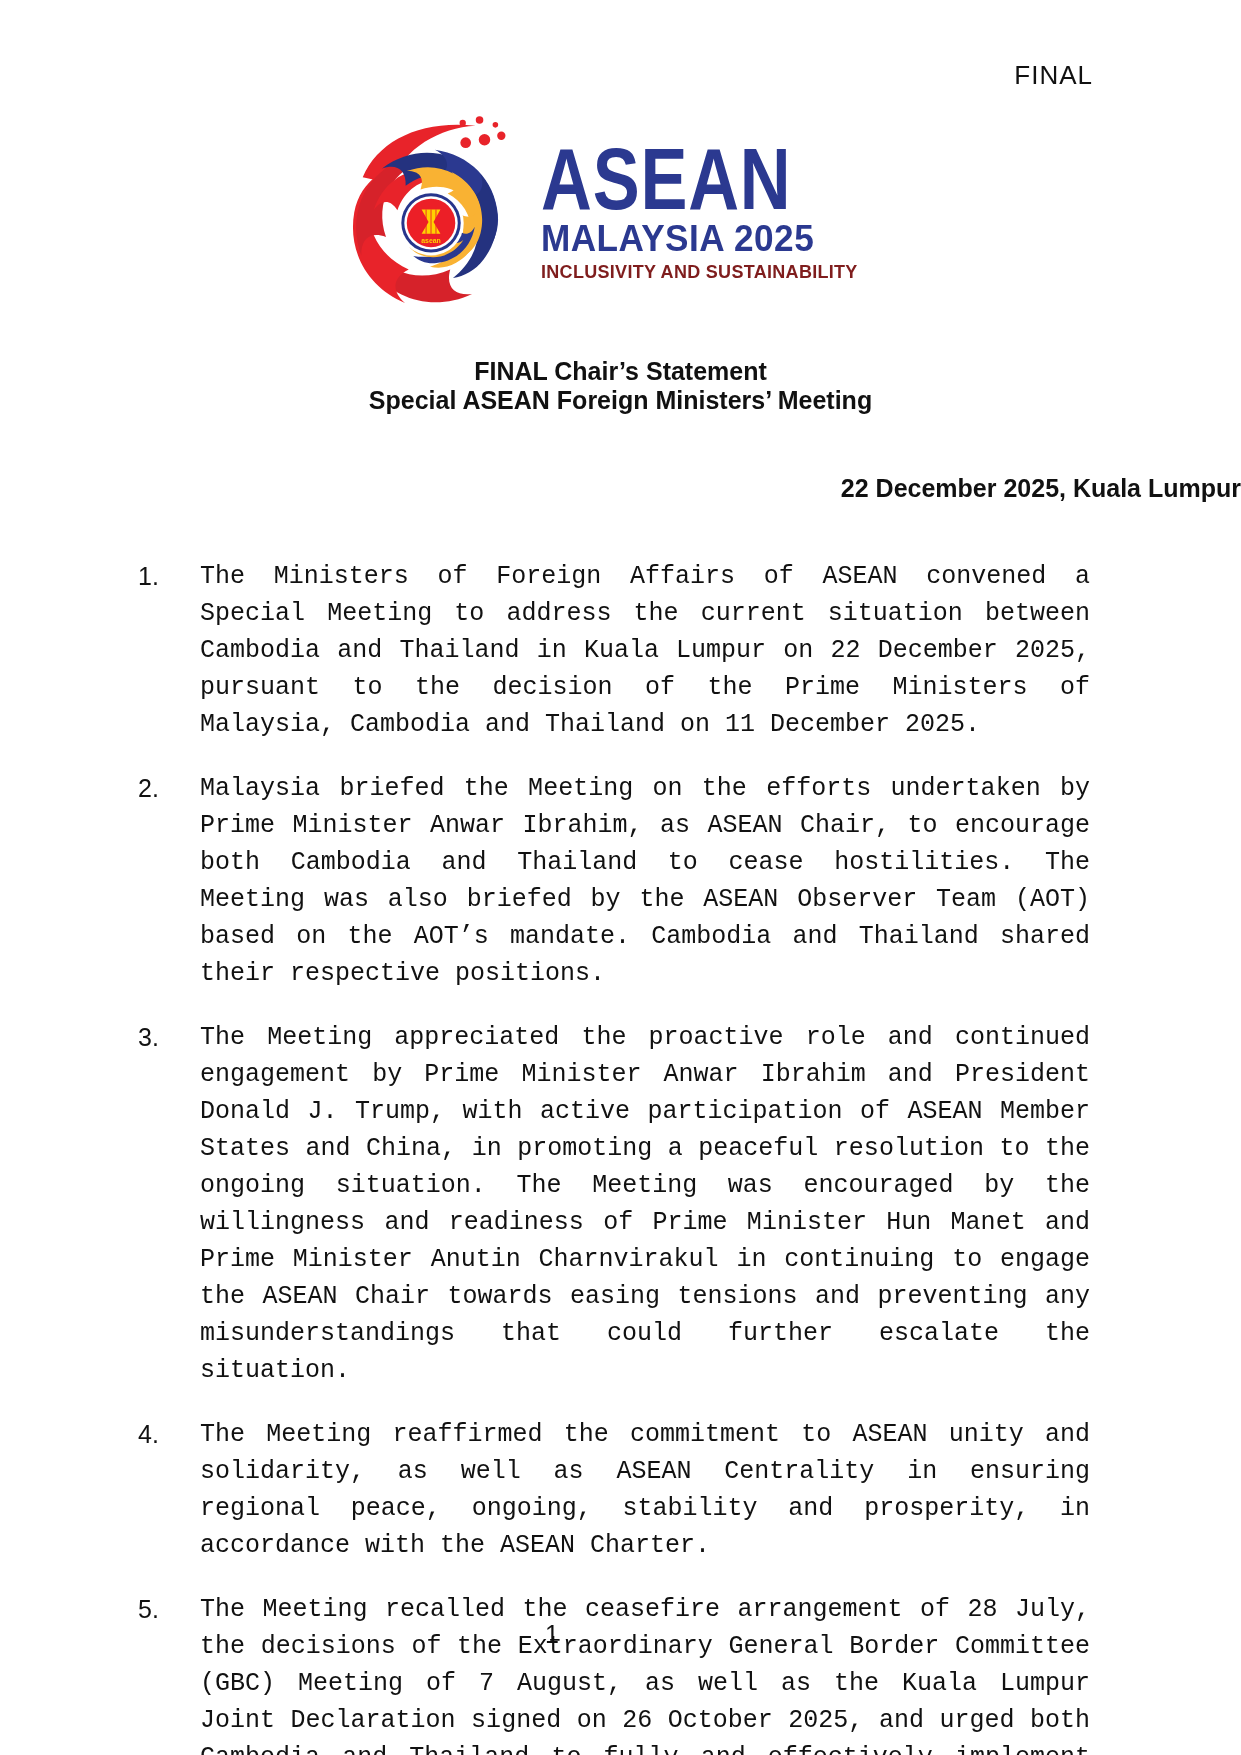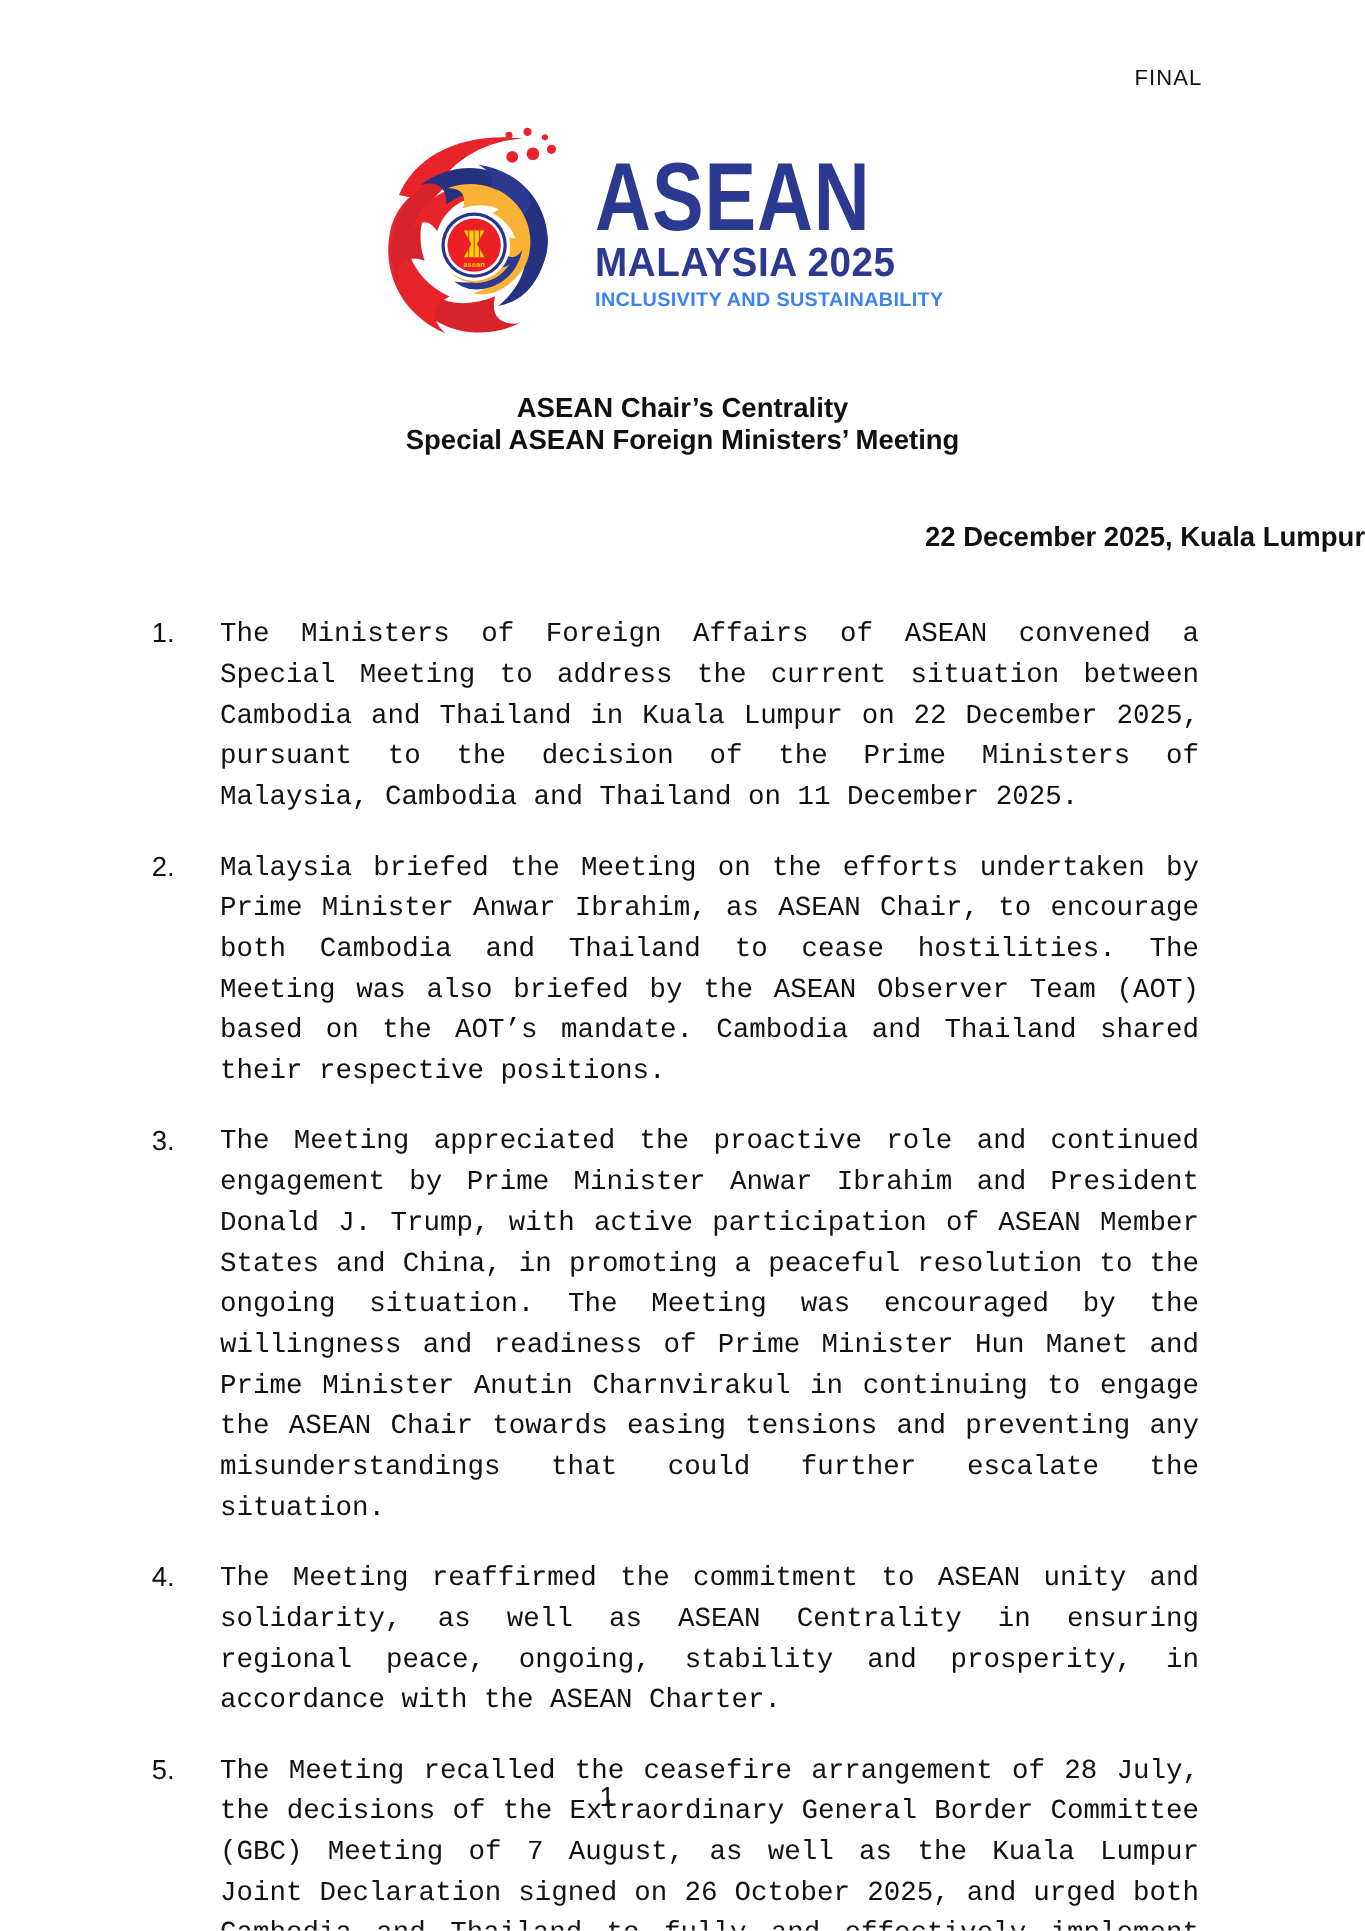--- a/index.html
+++ b/index.html
@@ -3,37 +3,37 @@
 <meta charset="utf-8">
 <style>
   html,body { margin:0; padding:0; }
   body {
     width:1241px; height:1755px; background:#ffffff; position:relative;
     font-family:"Liberation Sans", sans-serif; color:#111111;
     overflow:hidden;
   }
   .final-label {
     position:absolute; top:60px; right:148px;
-    font-size:20px; font-weight:400; letter-spacing:1px;margin-left:16px;
+    font-size:26px; font-weight:400; letter-spacing:1px;margin-left:16px;
   }
   .logo {
     position:absolute; left:333px; top:112px;
     display:flex; align-items:center; gap:6px;
   }
   .logo-text { display:flex; flex-direction:column; }
   .logo-wordmark {
     font-size:88px; font-weight:bold; color:#2B3990; line-height:0.92;
     transform:scaleX(0.80); transform-origin:left center; letter-spacing:1px;
   }
   .logo-subtitle {
     font-size:37px; font-weight:bold; color:#2B3990; line-height:1.05;
     transform:scaleX(0.95); transform-origin:left center; margin-top:0px; letter-spacing:0.5px;
   }
   .logo-tagline {
-    font-size:18px; font-weight:bold; color:#3b82f6; margin-top:4px; letter-spacing:0.3px;
+    font-size:18px; font-weight:bold; color:#7f1d1d; margin-top:4px; letter-spacing:0.3px;
   }
   .title-block {
     position:absolute; top:357px; left:0; width:100%;
     text-align:center; font-weight:bold; font-size:25px; line-height:29px;
   }
   .dateline {
     position:absolute; top:474px; left:0; width:100%;
     text-align:right; font-weight:bold; font-size:25px;
   }
   .body-block {
@@ -97,21 +97,21 @@
     </g>
   </svg>
   <div class="logo-text">
     <div class="logo-wordmark">ASEAN</div>
     <div class="logo-subtitle">MALAYSIA 2025</div>
     <div class="logo-tagline">INCLUSIVITY AND SUSTAINABILITY</div>
   </div>
 </div>
 
 <div class="title-block">
-  <div>ASEAN Chair’s Centrality</div>
+  <div>FINAL Chair’s Statement</div>
   <div>Special ASEAN Foreign Ministers’ Meeting</div>
 </div>
 
 <div class="dateline">22 December 2025, Kuala Lumpur</div>
 
 <div class="body-block">
   <div class="para">
     <div class="para-num">1.</div>
     <div class="para-text">The Ministers of Foreign Affairs of ASEAN convened a Special Meeting to address the current situation between Cambodia and Thailand in Kuala Lumpur on 22 December 2025, pursuant to the decision of the Prime Ministers of Malaysia, Cambodia and Thailand on 11 December 2025.</div>
   </div>

